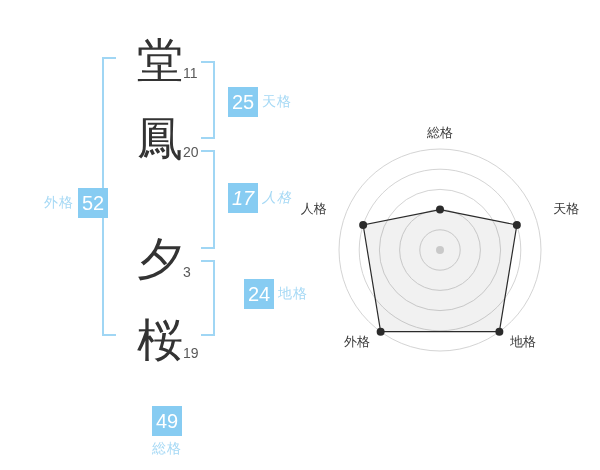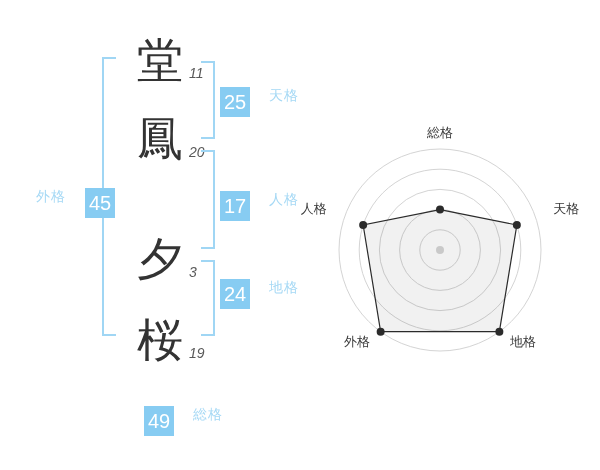--- a/index.html
+++ b/index.html
@@ -16,23 +16,22 @@
     position:absolute;left:137px;
     display:flex;align-items:flex-end;
   }
   .kanji{
     display:inline-block;width:46px;
     font-size:46px;line-height:1;text-align:center;
     color:var(--kanji-dark);
   }
   .strokes{
     font-size:14px;line-height:1;
-    margin-left:6px;padding-bottom:3px;
+    margin-left:0;padding-bottom:3px;
     color:var(--stroke-gray);
-    font-style:italic;
   }
   .row-0{top:37px}.row-1{top:116px}.row-2{top:236px}.row-3{top:317px}
 
   
   .bracket{position:absolute;box-sizing:border-box;}
   .bracket-left{
     left:102px;top:57px;width:14px;height:279px;
     border-left:2px solid var(--bracket-blue);
     border-top:2px solid var(--bracket-blue);
     border-bottom:2px solid var(--bracket-blue);
@@ -43,37 +42,37 @@
     border-top:2px solid var(--bracket-blue);
     border-bottom:2px solid var(--bracket-blue);
   }
   .bracket-tenkaku{top:61px;height:78px;}
   .bracket-jinkaku{top:150px;height:99px;}
   .bracket-chikaku{top:260px;height:76px;}
 
   
   .badge{
     position:absolute;
-    display:flex;align-items:flex-start;gap:19px;
+    display:flex;align-items:center;gap:4px;margin-left:8px;
   }
   .badge-box{
     width:30px;height:30px;flex:0 0 30px;
     background:var(--badge-blue);
     color:#ffffff;font-size:20px;
     display:flex;align-items:center;justify-content:center;
   }
   .badge-label{
     font-size:14px;color:var(--label-blue);
     letter-spacing:1px;white-space:nowrap;
   }
   .badge-tenkaku{left:220px;top:87px;}
-  .badge-jinkaku{left:220px;top:191px;}
-  .badge-chikaku{left:220px;top:279px;}
+  .badge-jinkaku{left:220px;top:183px;font-style:italic;}
+  .badge-chikaku{left:236px;top:279px;}
   .badge-gaikaku{left:36px;top:188px;}
-  .badge-soukaku{left:144px;top:406px;}
+  .badge-soukaku{left:144px;top:406px;flex-direction:column;}
 
   
   .radar{
     position:absolute;left:0;top:0;width:600px;height:470px;
     pointer-events:none;
   }
   .radar text{
     font-family:"Liberation Sans","DejaVu Sans",sans-serif;
   }
 </style>
@@ -111,21 +110,21 @@
   <div class="badge badge-jinkaku">
     <span class="badge-box">17</span>
     <span class="badge-label">人格</span>
   </div>
   <div class="badge badge-chikaku">
     <span class="badge-box">24</span>
     <span class="badge-label">地格</span>
   </div>
   <div class="badge badge-gaikaku">
     <span class="badge-label">外格</span>
-    <span class="badge-box">45</span>
+    <span class="badge-box">52</span>
   </div>
   <div class="badge badge-soukaku">
     <span class="badge-box">49</span>
     <span class="badge-label">総格</span>
   </div>
 
   <svg class="radar" id="radar" viewBox="0 0 600 470">
       <circle cx="440" cy="250" r="20.2" fill="none" stroke="#D4D4D4" stroke-width="1"></circle>
       <circle cx="440" cy="250" r="40.4" fill="none" stroke="#D4D4D4" stroke-width="1"></circle>
       <circle cx="440" cy="250" r="60.6" fill="none" stroke="#D4D4D4" stroke-width="1"></circle>

